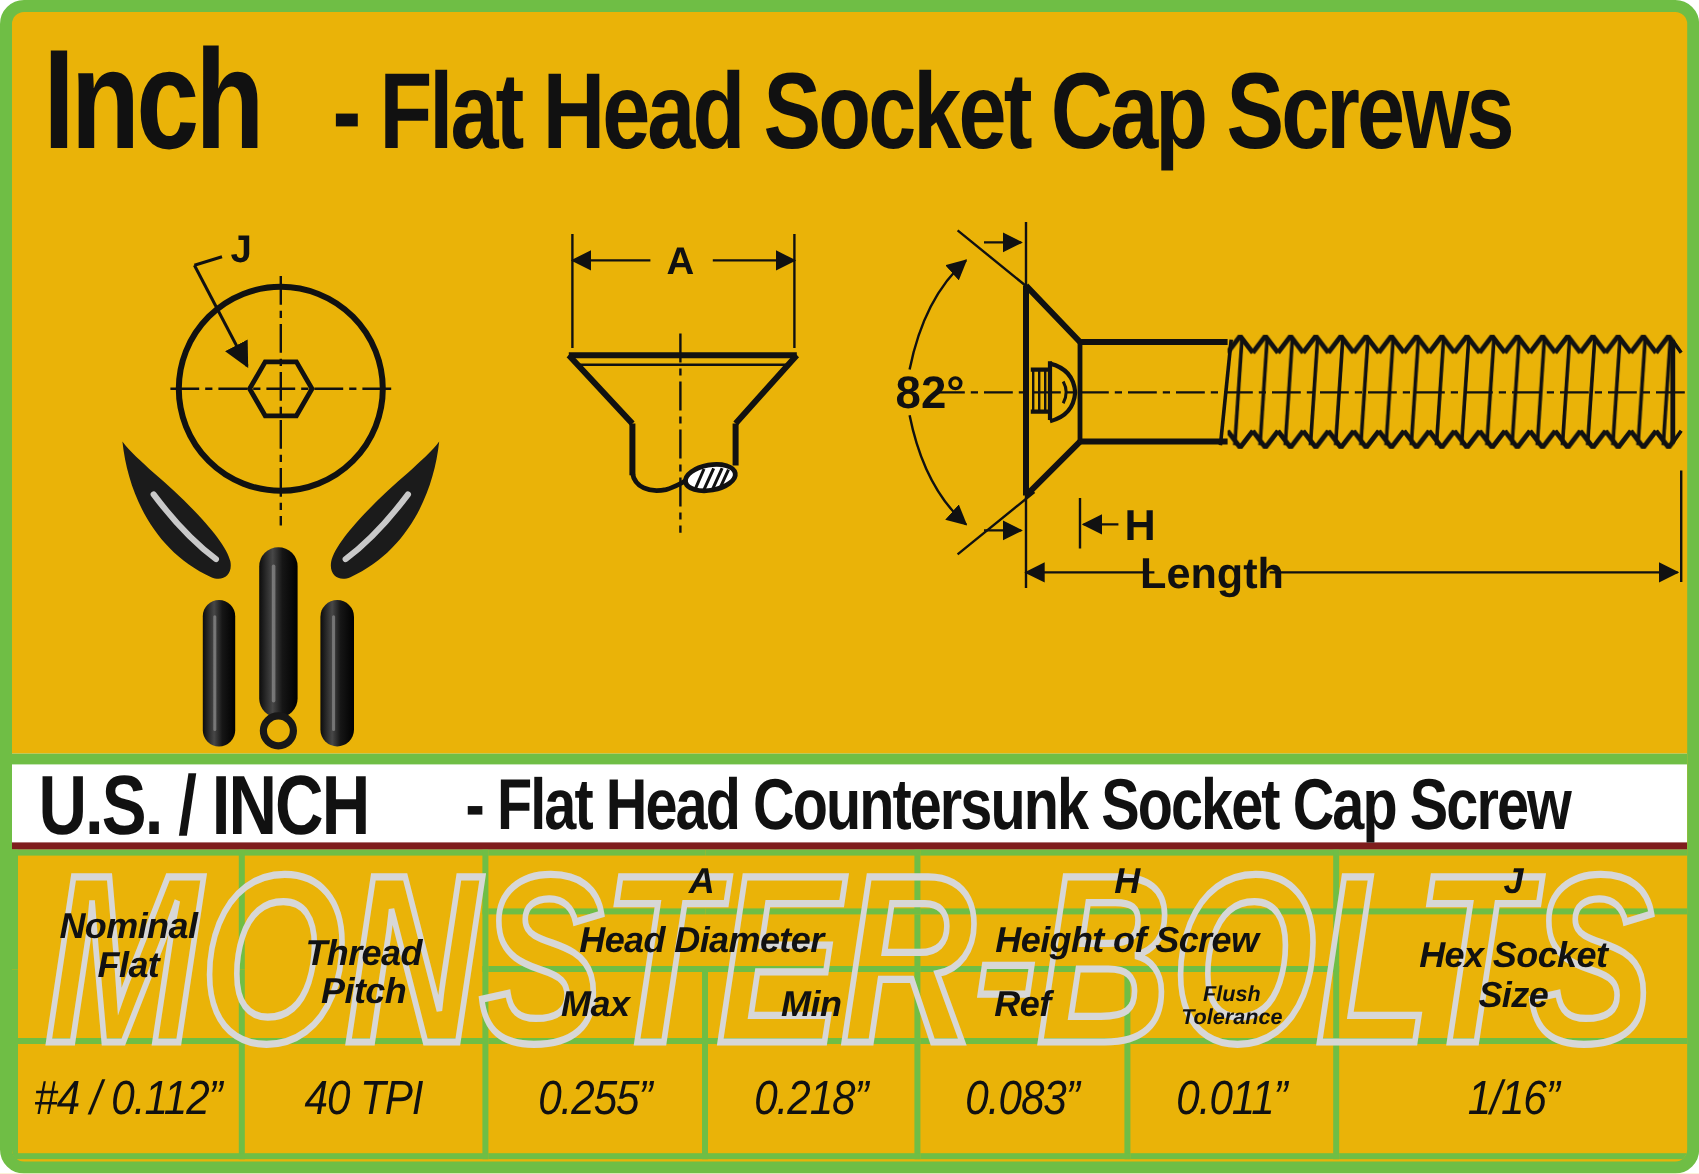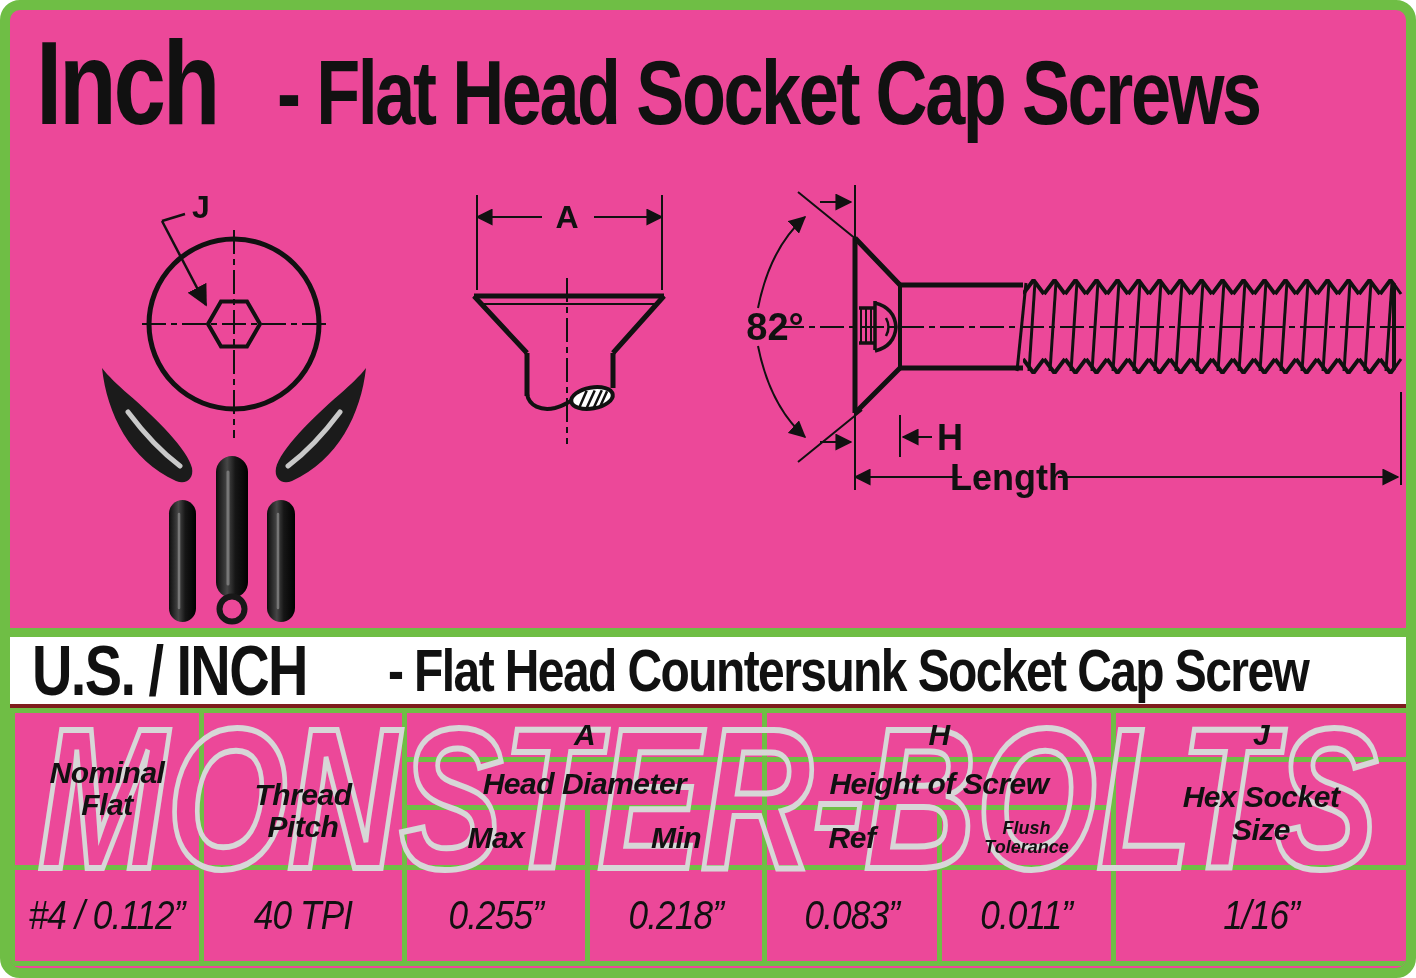--- a/index.html
+++ b/index.html
@@ -2,21 +2,21 @@
 <html><head>
 <meta charset="utf-8">
 <style>
   * { margin:0; padding:0; box-sizing:border-box; }
   html,body { background:#fff; }
   body { font-family:"Liberation Sans","DejaVu Sans",sans-serif; color:#111; }
 
   .sheet {
     position:relative; width:1416px; height:978px;
     border:10px solid #6fbe45; border-radius:20px;
-    background:#ec4899; overflow:hidden;
+    background:#eab308; overflow:hidden;
   }
 
   
   .title-band {
     height:150px; display:flex; align-items:baseline;
     padding:6px 0 0 26px; overflow:hidden; white-space:nowrap;
   }
   .title-main {
     display:inline-block; font-weight:bold; font-size:118px; line-height:1.15;
     letter-spacing:-4px; transform:scaleX(.8); transform-origin:left bottom;
@@ -26,22 +26,22 @@
     letter-spacing:-3px; transform:scaleX(.8); transform-origin:left bottom;
     margin-left:14px;
   }
 
   
   .diagram-band { height:468px; position:relative; }
   .diagram-band svg { display:block; }
 
   
   .subtitle-band {
-    height:80px; border-top:9px solid #6fbe45; border-bottom:4px solid #7f1d1d;
-    display:flex; align-items:center; padding-left:22px;
+    height:80px; border-top:9px solid #6fbe45; border-bottom:6px solid #7f1d1d;
+    display:flex; align-items:flex-end; padding-left:22px;
     overflow:hidden; white-space:nowrap; background:#fff;
   }
   .sub-main {
     display:inline-block; font-weight:bold; font-size:70px; line-height:62px;
     letter-spacing:-2px; transform:scaleX(.8); transform-origin:left bottom;
   }
   .sub-rest {
     display:inline-block; font-weight:bold; font-size:60px; line-height:62px;
     letter-spacing:-2px; transform:scaleX(.8); transform-origin:left bottom;
     margin-left:12px;

